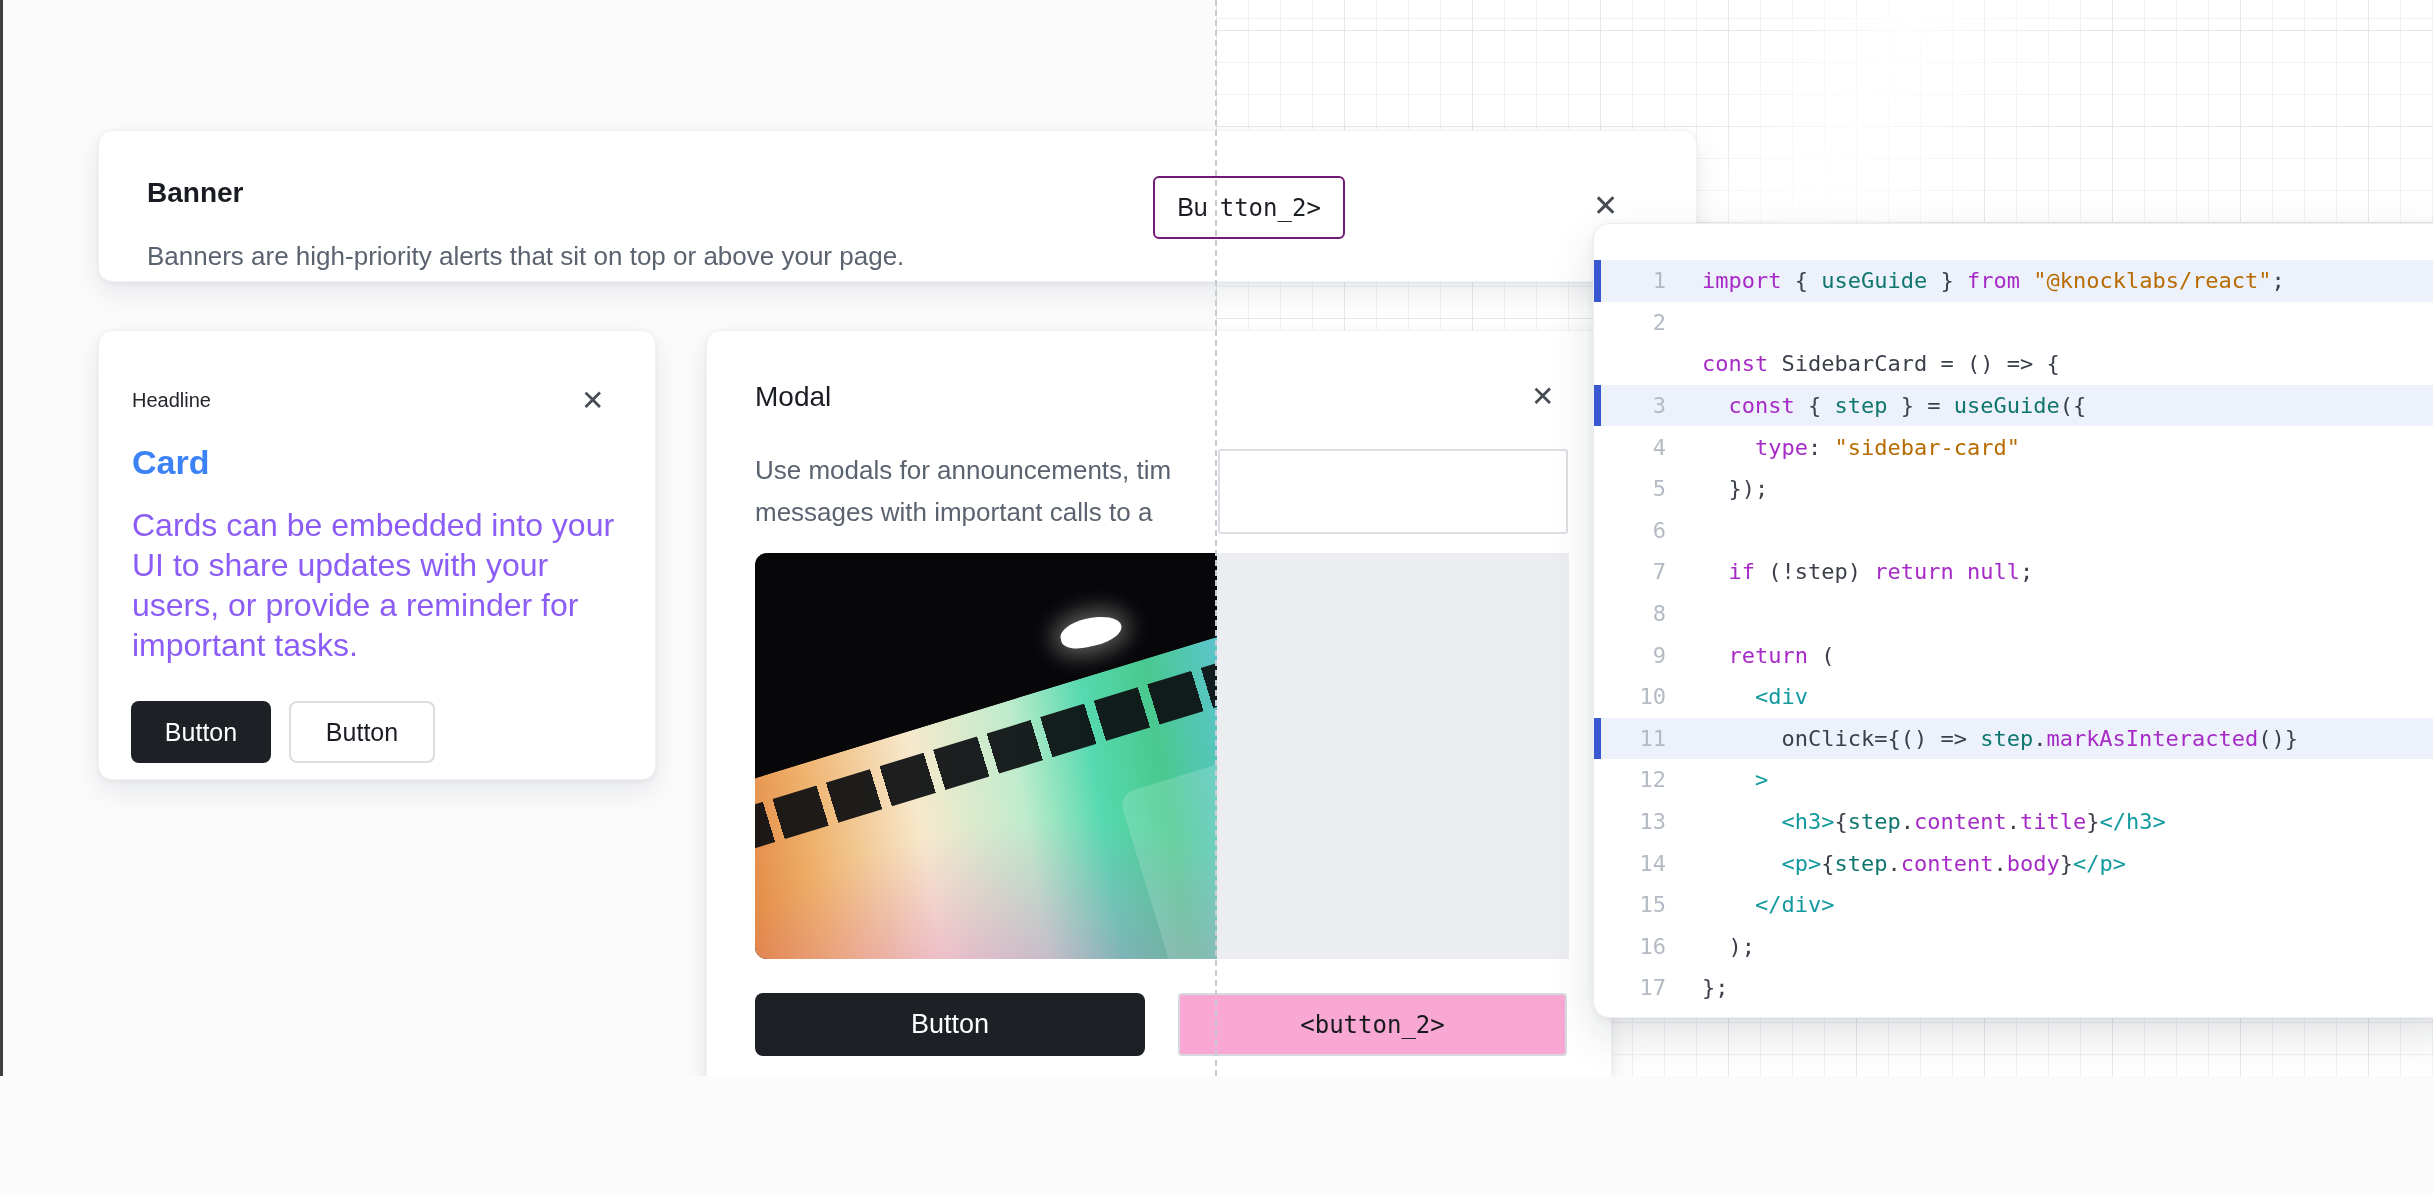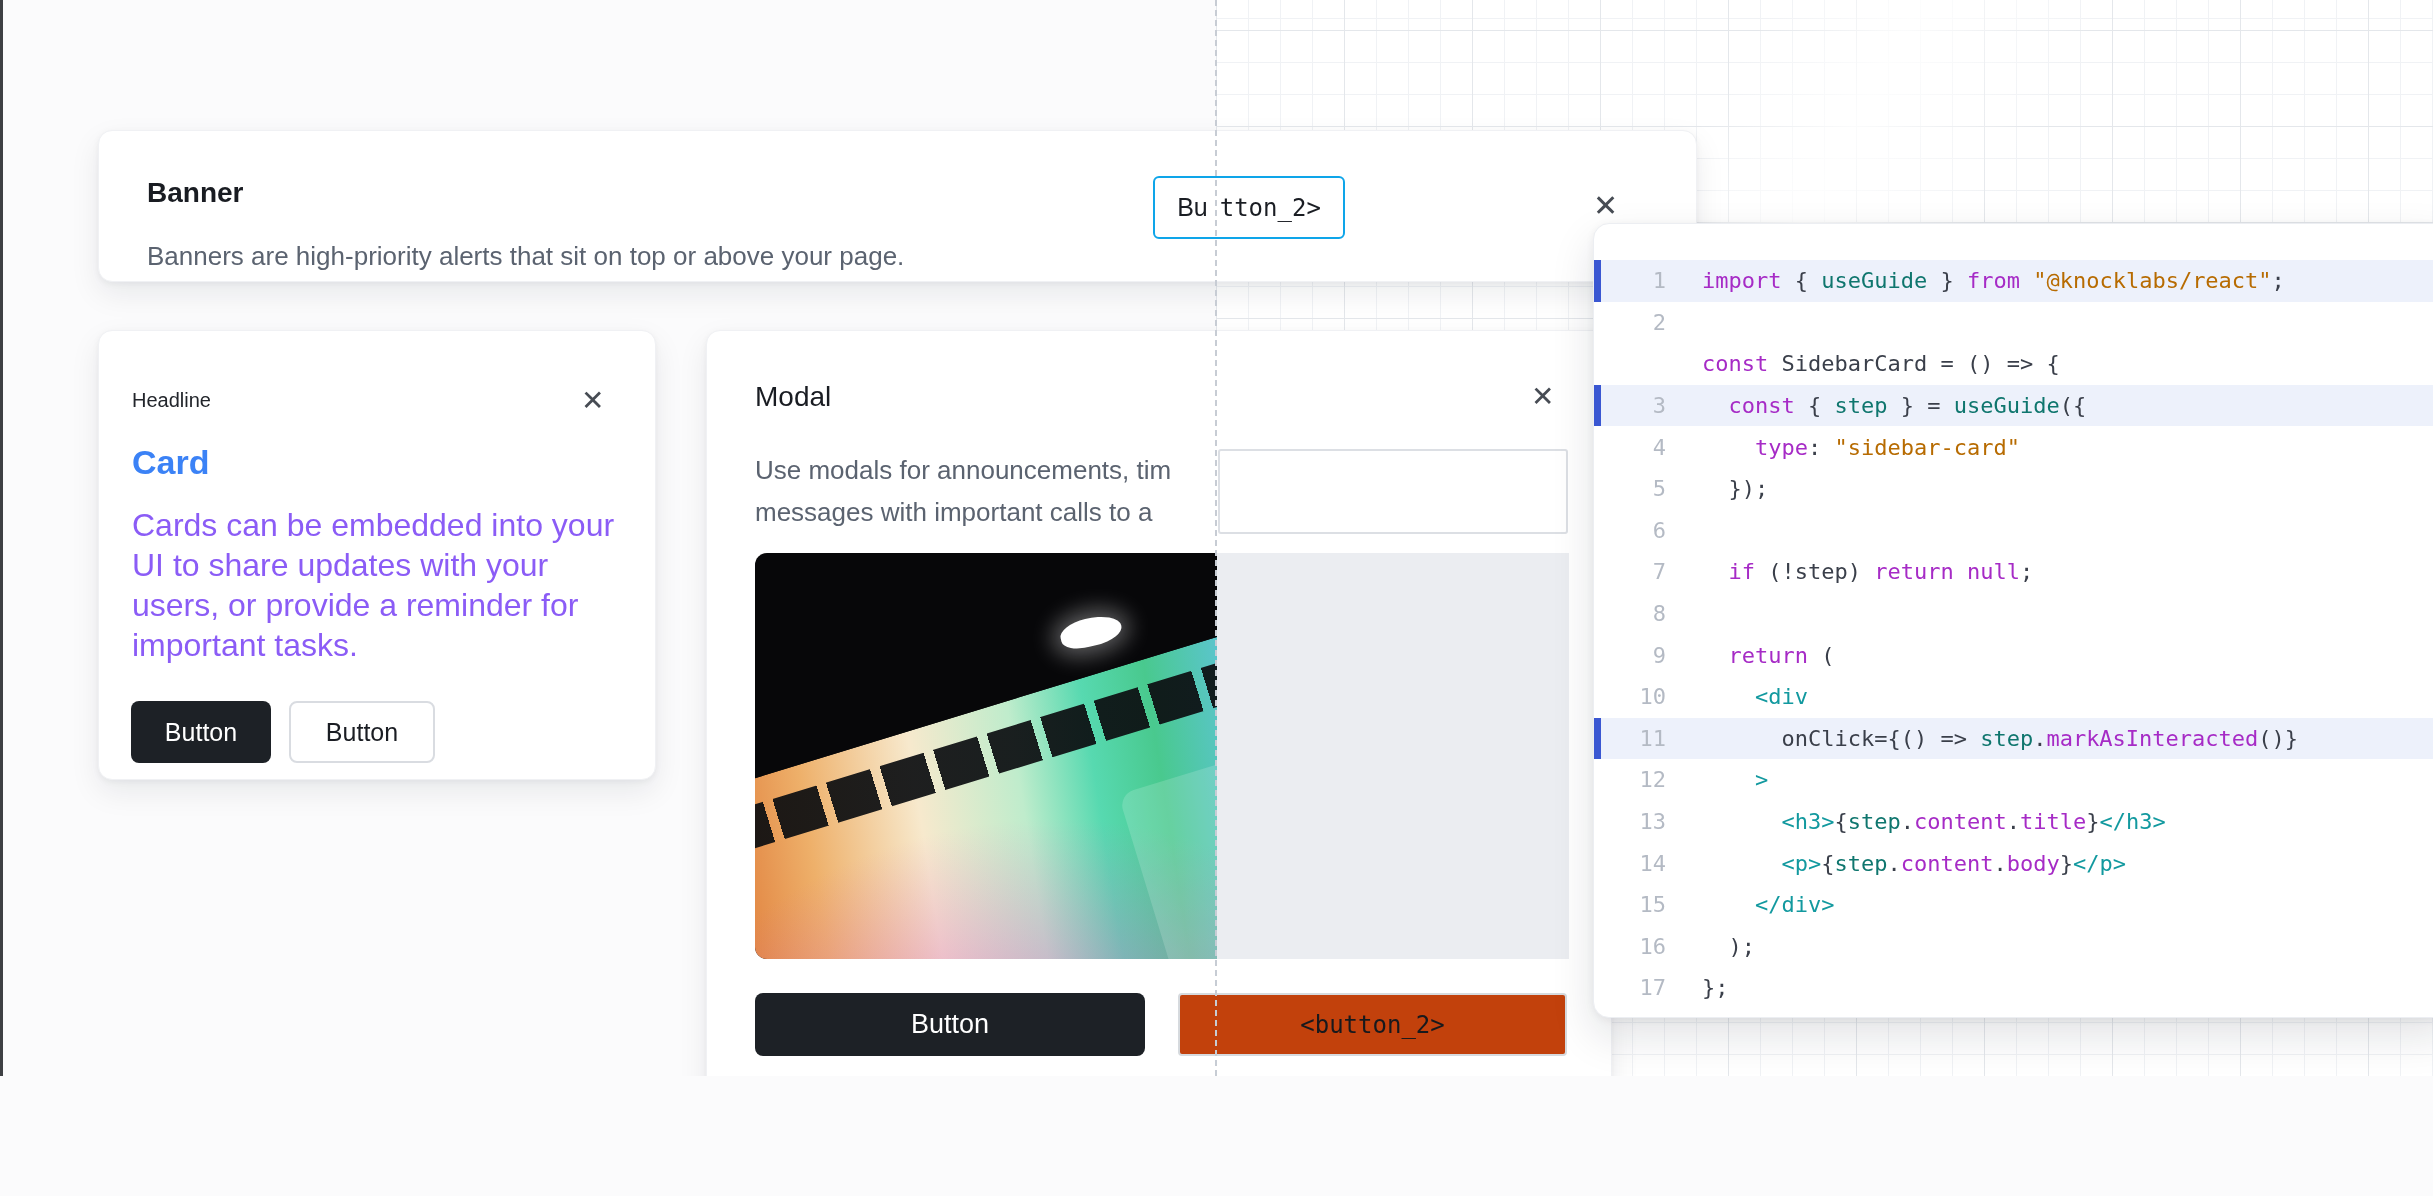--- a/index.html
+++ b/index.html
@@ -29,21 +29,21 @@
            box-shadow:0 12px 30px rgba(16,24,40,.08), 0 2px 6px rgba(16,24,40,.05); }
   .btn-dark { background:#1d2126; color:#fff; display:flex; align-items:center; justify-content:center;
               border-radius:8px; cursor:pointer; }
   .btn-outline { background:#fff; color:#1a1d23; border:2px solid #d9dce1; display:flex; align-items:center;
                  justify-content:center; border-radius:8px; cursor:pointer; }
   
   .banner { position:absolute; left:98px; top:130px; width:1599px; height:152px; z-index:10; }
   .banner-title { position:absolute; left:48px; top:46px; font-size:28px; font-weight:600; color:#191c22; }
   .banner-desc  { position:absolute; left:48px; top:110px; font-size:26px; color:#5b6370; }
   .banner-btn2  { position:absolute; left:1054px; top:45px; width:192px; height:63px; border-radius:6px;
-                  border:2px solid #0ea5e9; background:#fff; display:flex; align-items:center;
+                  border:2px solid #701a75; background:#fff; display:flex; align-items:center;
                   justify-content:center; cursor:pointer; }
   .banner-btn2 .sans { font-size:25px; color:#1a1d23; }
   .banner-btn2 .mono { font-size:24px; color:#1a1d23; font-family:"DejaVu Sans Mono", monospace;margin-left:12px; }
   .banner-btn1  { position:absolute; left:1268px; top:45px; width:194px; height:63px; border-radius:4px;
                   font-family:"DejaVu Sans Mono", monospace; font-size:24px; }
   .banner-close { position:absolute; left:1494px; top:60px; }
   
   .card { position:absolute; left:98px; top:330px; width:558px; height:450px; z-index:10; }
   .card-eyebrow { position:absolute; left:33px; top:58px; font-size:20px; font-weight:500; color:#22252b; }
   .card-close   { position:absolute; left:482px; top:56px; font-size:28px; }
@@ -72,21 +72,21 @@
   .photo .keyrow { position:absolute; left:4%; top:5%; width:88%; height:42px; border-radius:6px; opacity:.92;
            background:repeating-linear-gradient(to right, #0b0d10 0 46px, rgba(0,0,0,0) 46px 56px); }
   .photo .trackpad { position:absolute; right:5%; top:24%; width:34%; height:52%;
            background:rgba(255,255,255,.16); border-radius:16px; }
   .photo .apple-logo { position:absolute; left:66%; top:16%; width:62px; height:28px; background:#fff;
            border-radius:55% 65% 55% 50%; transform:rotate(-14deg);
            box-shadow:0 0 22px 8px rgba(255,255,255,.35); }
   .photo-placeholder { position:absolute; left:510px; top:222px; width:352px; height:406px;
            background:#ebedf1; z-index:3; }
   .modal-btn-dark { position:absolute; left:48px; top:662px; width:390px; height:63px; font-size:27px; z-index:3; }
-  .modal-btn-wire { position:absolute; left:471px; top:662px; width:389px; height:63px; background:#c2410c;
+  .modal-btn-wire { position:absolute; left:471px; top:662px; width:389px; height:63px; background:#f9a8d4;
            border:2px solid #d6dade; border-radius:4px; display:flex; align-items:center; justify-content:center;
            font-family:"DejaVu Sans Mono", monospace; font-size:24px; color:#17191d; z-index:4; cursor:pointer; }
   
   .code-panel { position:absolute; left:1593px; top:223px; width:860px; height:795px; background:#fff;
            border:1px solid #eceef2; border-radius:16px; z-index:50;
            box-shadow:0 18px 44px rgba(16,24,40,.12), 0 2px 8px rgba(16,24,40,.06);
            padding-top:36px; overflow:hidden; }
   .crow { position:relative; display:flex; align-items:center; height:41.6px;
           font-family:"DejaVu Sans Mono", monospace; font-size:22px; }
   .crow.hl { background:#edf1fb; }

